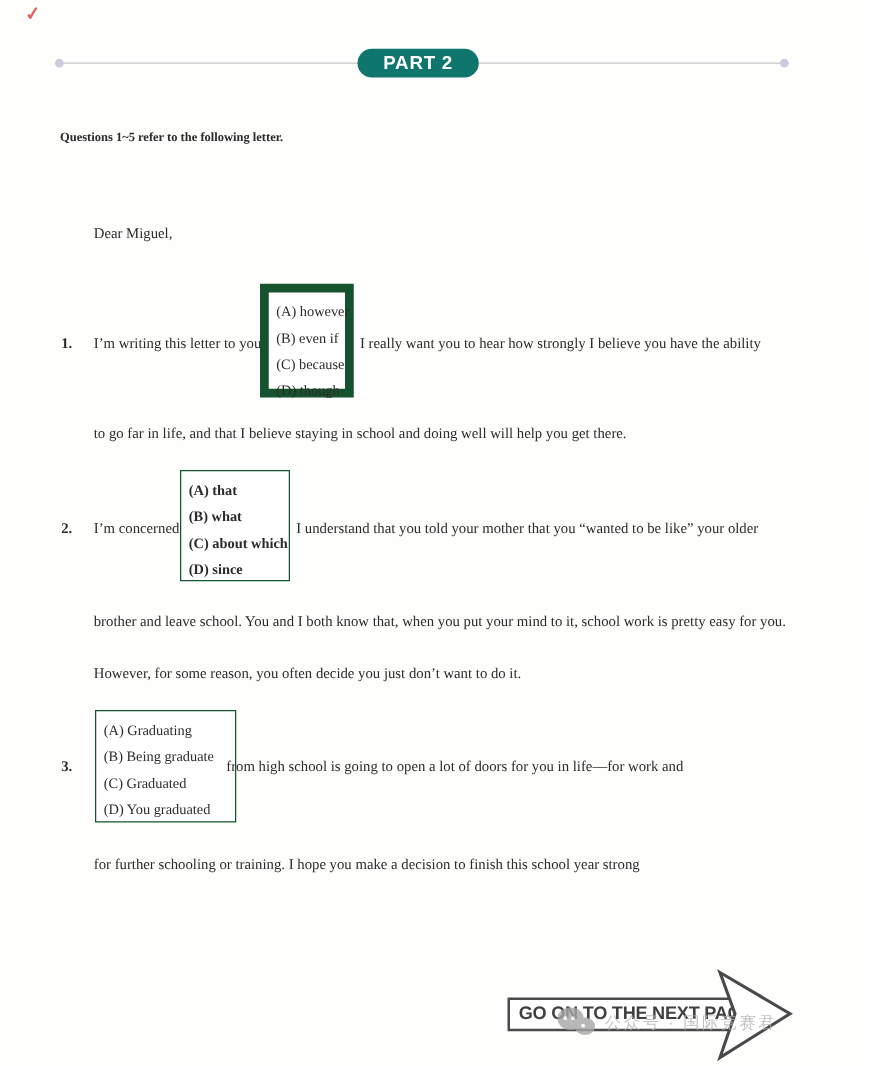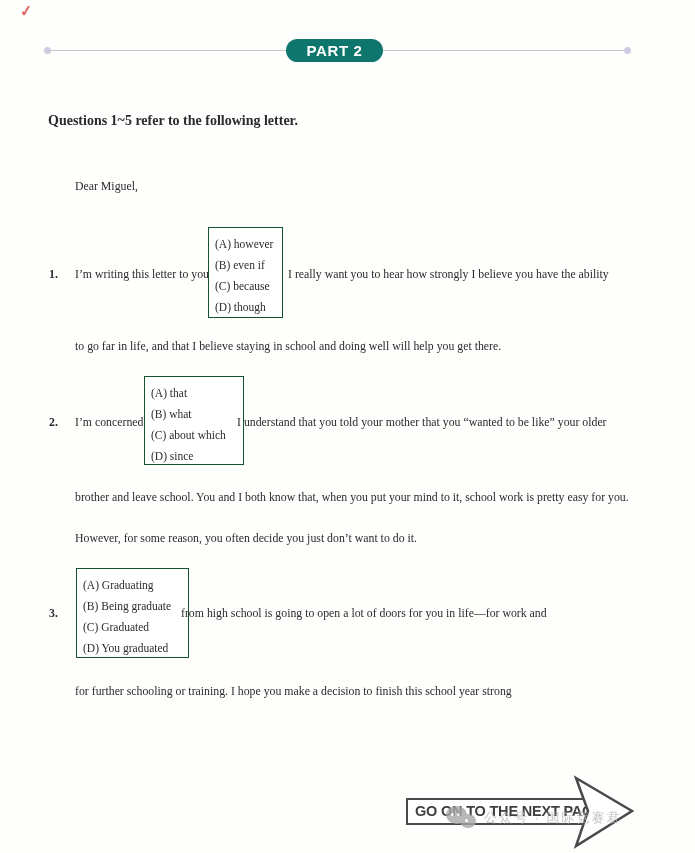--- a/index.html
+++ b/index.html
@@ -23,41 +23,41 @@
   .dot-right{left:624px;}
   .badge{
     left:286px;top:39px;width:97px;height:23px;
     background:#0f766e;border-radius:12px;
     color:#ffffff;font-family:"Liberation Sans",sans-serif;
     font-weight:bold;font-size:15px;letter-spacing:.6px;
     display:flex;align-items:center;justify-content:center;
   }
 
   
-  .intro{left:48px;top:105px;font-weight:bold;font-size:14px;margin-top:8px;}
+  .intro{left:48px;top:105px;font-weight:bold;font-size:10px;}
   .salutation{left:75px;top:179px;font-size:11.8px;}
   .letter-line{font-size:11.8px;}
   .l1{left:75px;top:339px;}
   .l2{left:75px;top:490px;}
   .l3{left:75px;top:531px;}
   .l4{left:75px;top:684px;}
 
   
   .q-num{font-weight:bold;font-size:11.8px;left:49px;}
   .q-text{font-size:11.8px;}
   .q1-num{top:267px;} .q1-lead{left:75px;top:267px;} .q1-cont{left:288px;top:267px;}
   .q2-num{top:415px;} .q2-lead{left:75px;top:415px;} .q2-cont{left:237px;top:415px;}
   .q3-num{top:606px;} .q3-cont{left:181px;top:606px;}
 
   .opt-box{
-    border:1px solid #14532d;background:#fff;
+    border:7px solid #14532d;background:#fff;
     padding:6px 0 0 6px;box-sizing:border-box;
   }
   .box1{left:208px;top:227px;width:75px;height:91px;}
-  .box2{left:144px;top:376px;width:100px;height:89px;border-width:1.5px;}
+  .box2{left:144px;top:376px;width:88px;height:89px;border-width:1.5px;font-weight:bold;}
   .box3{left:76px;top:568px;width:113px;height:90px;border-width:1.5px;}
   .opt{display:block;font-size:11.5px;line-height:21px;white-space:nowrap;}
 
   
   .banner{
     left:406px;top:798px;width:194px;height:27px;
     border:2px solid #4a4a4a;box-sizing:border-box;background:#fff;z-index:3;
   }
   .banner-label{
     position:absolute;left:7px;top:0;line-height:23px;

